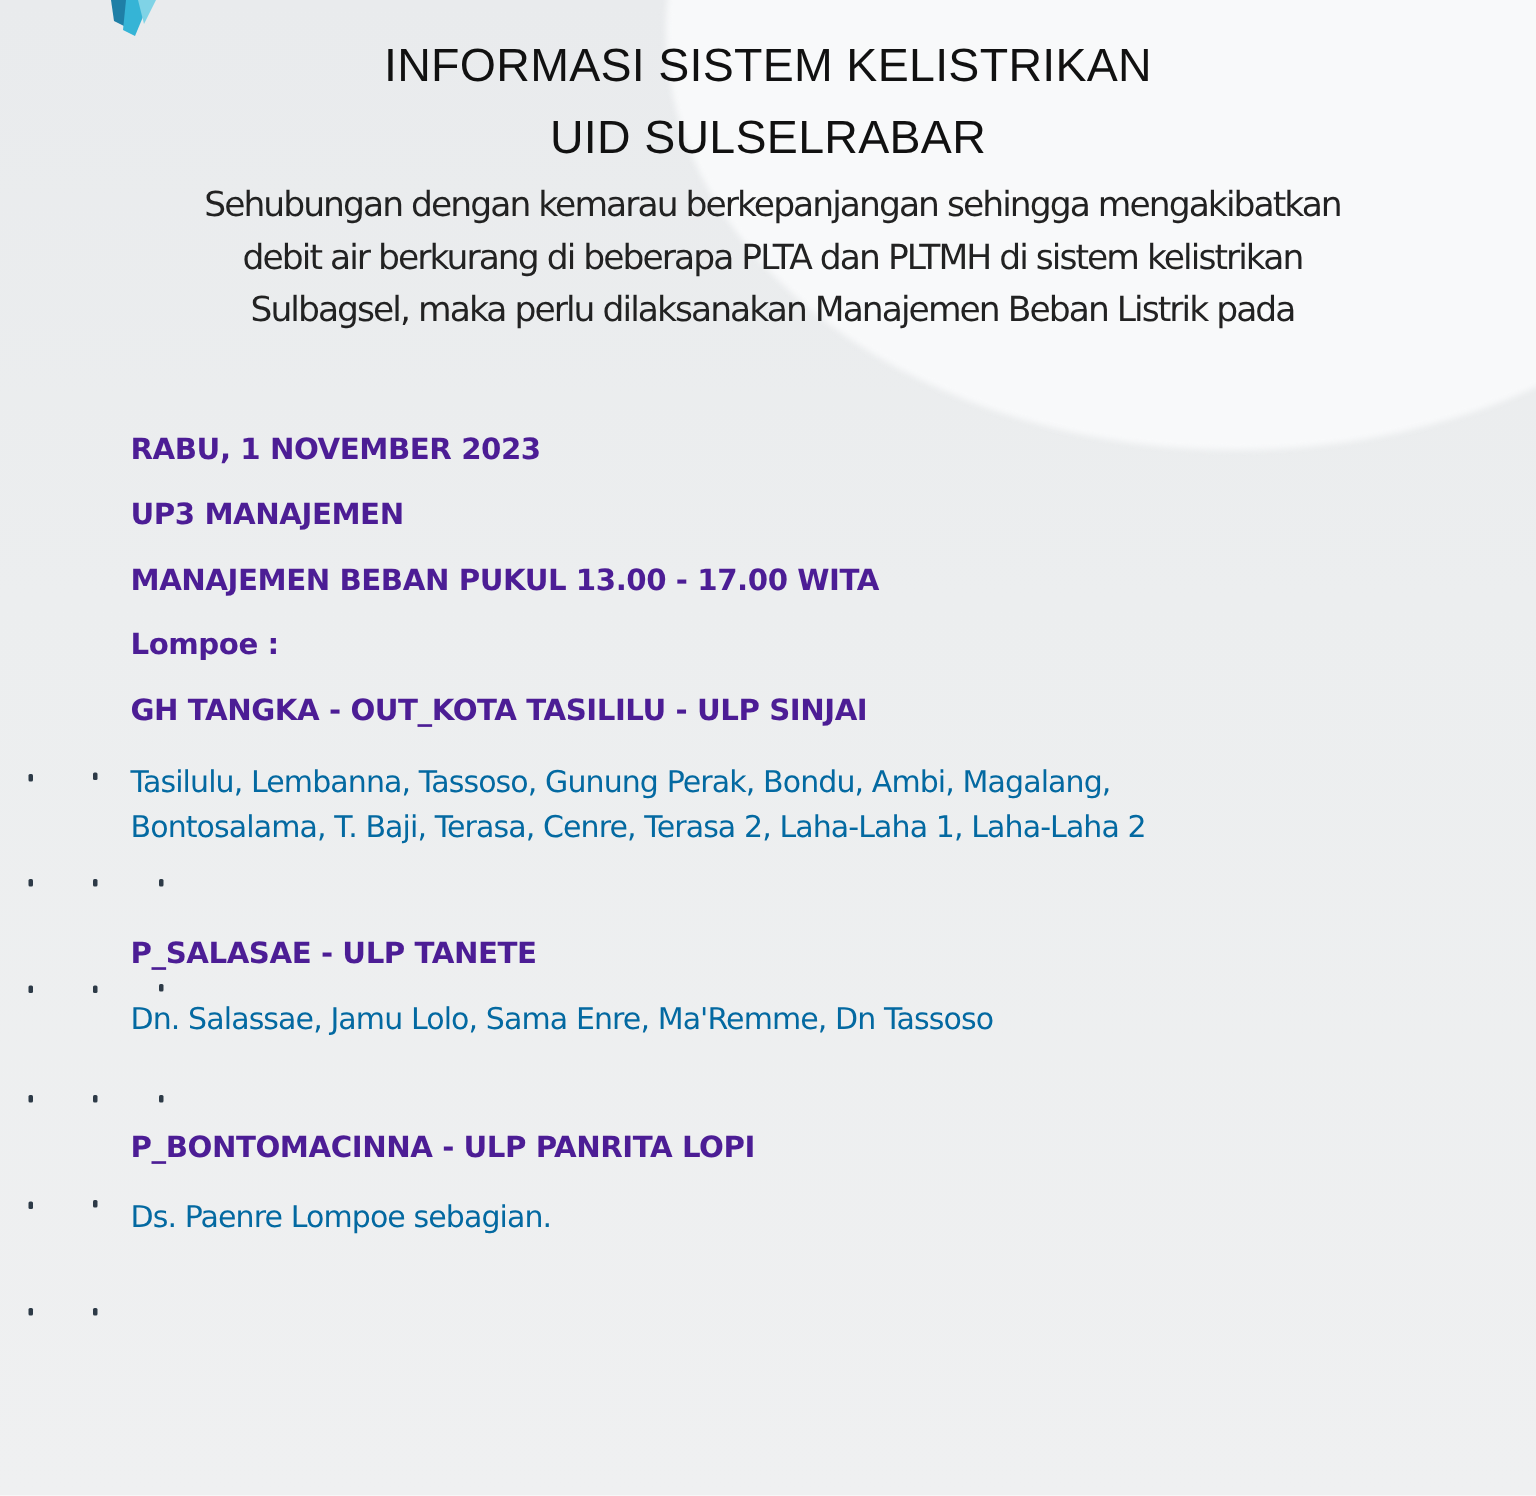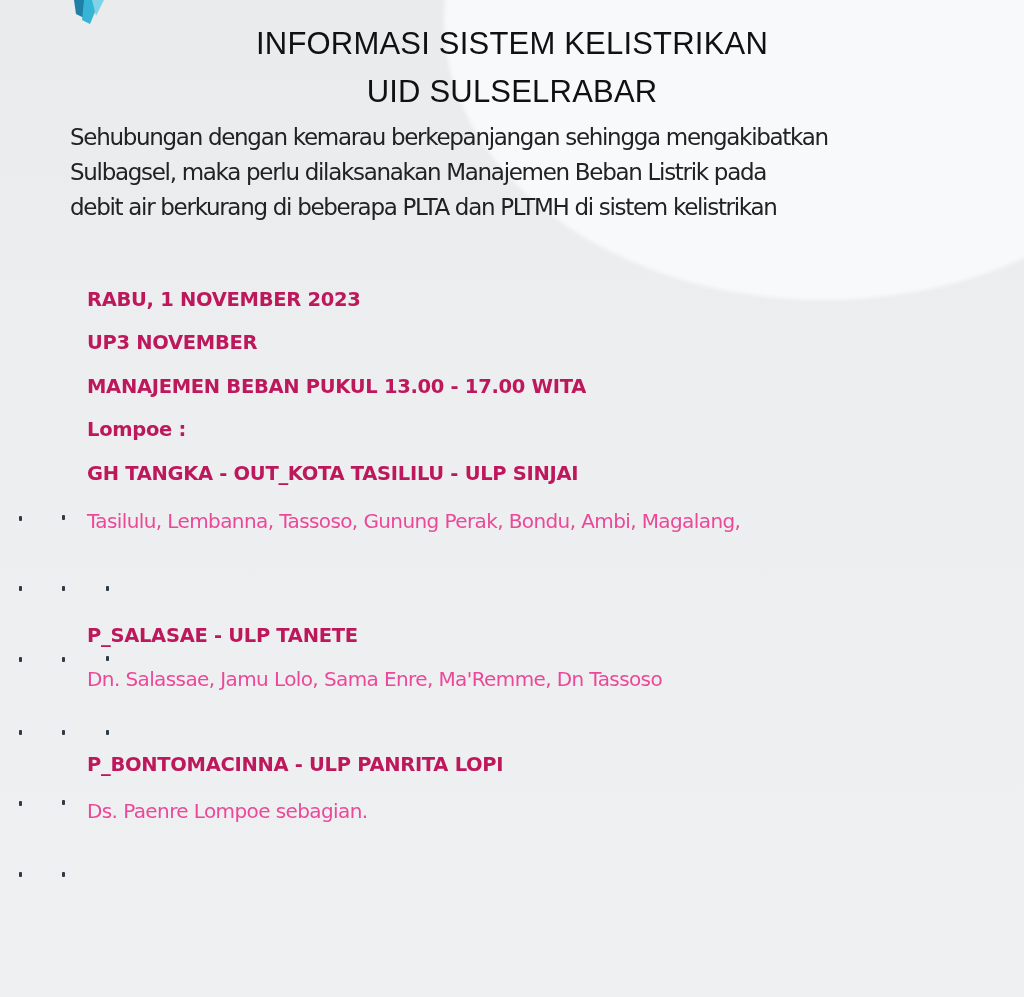--- a/index.html
+++ b/index.html
@@ -12,62 +12,63 @@
     position:absolute; right:-180px; top:-260px; width:760px; height:560px;
     border-radius:50%; background:#f8f9fa; filter:blur(2px);
   }
   .logo { position:absolute; left:70px; top:0; width:48px; height:26px; }
   .title {
     position:absolute; left:0; width:1024px; text-align:center;
     font-size:31px; letter-spacing:0.2px; color:#111;
   }
   .t1 { top:26px; } .t2 { top:74px; }
   .intro {
-    position:absolute; left:70px; width:890px; top:120px; text-align:left;
+    position:absolute; left:70px; width:890px; top:120px; text-align:center;
     font-size:23px; line-height:35px; color:#222;
     font-family: "DejaVu Sans", sans-serif; letter-spacing:-1.3px;
   }
   .bold-line {
-    position:absolute; left:87px; font-weight:bold; font-size:19.5px; color:#be185d;
+    position:absolute; left:87px; font-weight:bold; font-size:19.5px; color:#4c1d95;
     font-family: "DejaVu Sans", sans-serif; letter-spacing:-0.3px;
   }
   .body-text {
-    position:absolute; left:87px; width:855px; font-size:20px; line-height:30px; color:#ec4899;
+    position:absolute; left:87px; width:855px; font-size:20px; line-height:30px; color:#0369a1;
     font-family: "DejaVu Sans", sans-serif; letter-spacing:-0.6px;
   }
   .dot { position:absolute; width:3px; height:5px; background:#2d3a47; border-radius:1px; }
 </style>
 </head>
 <body>
 
 <div class="swoosh"></div>
 
 <svg class="logo" viewBox="0 0 48 26">
   <polygon points="4,0 22,0 14,18 6,14" fill="#1f7fa6"></polygon>
   <polygon points="14,0 30,0 20,24 12,20" fill="#35b4d6"></polygon>
   <polygon points="22,0 34,0 26,16" fill="#7fd3e6"></polygon>
 </svg>
 
 <div class="title t1">INFORMASI SISTEM KELISTRIKAN</div>
 <div class="title t2">UID SULSELRABAR</div>
 
 <div class="intro">
   <div>Sehubungan dengan kemarau berkepanjangan sehingga mengakibatkan</div>
+  <div>debit air berkurang di beberapa PLTA dan PLTMH  di sistem kelistrikan</div>
   <div>Sulbagsel, maka perlu dilaksanakan Manajemen Beban Listrik pada</div>
-  <div>debit air berkurang di beberapa PLTA dan PLTMH  di sistem kelistrikan</div>
 </div>
 
 <div class="bold-line" style="top:288px">RABU, 1  NOVEMBER 2023</div>
-<div class="bold-line" style="top:331px">UP3 NOVEMBER</div>
+<div class="bold-line" style="top:331px">UP3 MANAJEMEN</div>
 <div class="bold-line" style="top:375px">MANAJEMEN BEBAN PUKUL 13.00 - 17.00 WITA</div>
 <div class="bold-line" style="top:418px">Lompoe :</div>
 
 <div class="bold-line" style="top:462px">GH TANGKA - OUT_KOTA TASILILU - ULP SINJAI</div>
 <div class="body-text" style="top:506px">
   <div>Tasilulu,  Lembanna,  Tassoso,  Gunung  Perak,  Bondu,  Ambi,  Magalang,</div>
+  <div>Bontosalama, T. Baji, Terasa, Cenre, Terasa 2, Laha-Laha 1, Laha-Laha 2</div>
 </div>
 
 <div class="bold-line" style="top:624px">P_SALASAE - ULP TANETE</div>
 <div class="body-text" style="top:664px">
   <div>Dn. Salassae, Jamu Lolo, Sama Enre, Ma'Remme, Dn Tassoso</div>
 </div>
 
 <div class="bold-line" style="top:753px">P_BONTOMACINNA - ULP PANRITA LOPI</div>
 <div class="body-text" style="top:796px">
   <div>Ds. Paenre Lompoe sebagian.</div>

